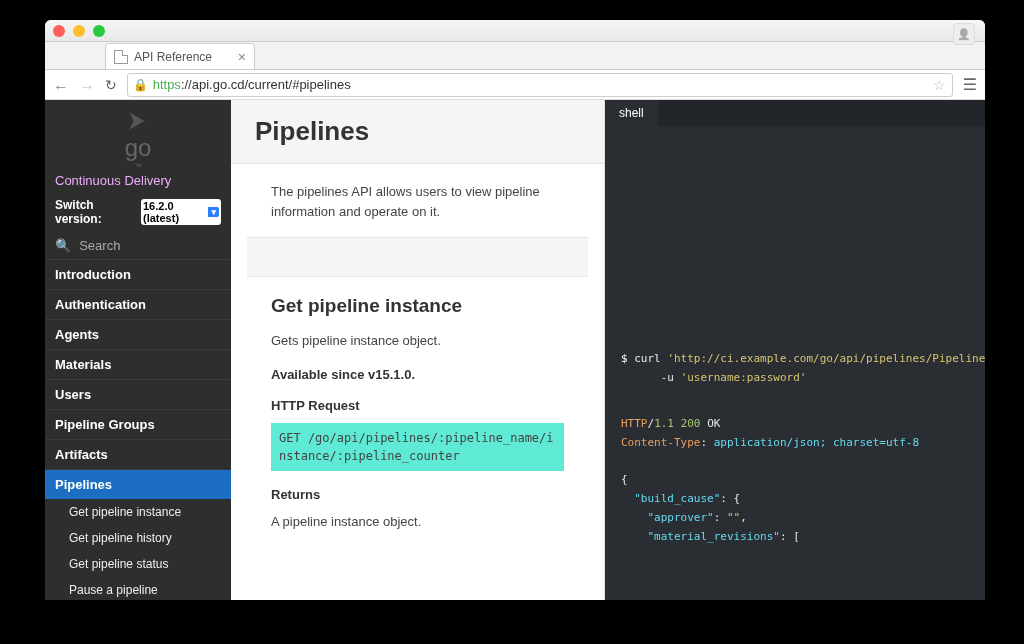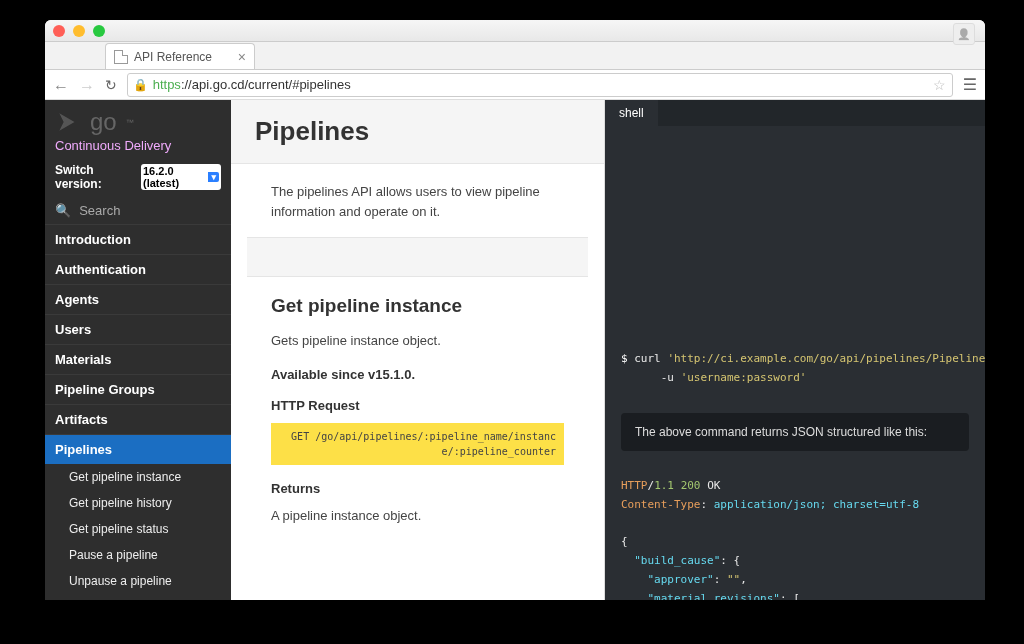--- a/index.html
+++ b/index.html
@@ -31,21 +31,21 @@
     .url { font-size: 13px; }
     .url-proto { color: #4caf50; }
     .url-rest { color: #333; text-align: right; }
     .star { color: #bbb; font-size: 14px; }
     .hamburger { color: #666; font-size: 16px; }
     
     .content { display: flex; height: calc(100% - 80px); }
     
     .sidebar { width: 186px; background: #2e2e2e; color: #ddd; font-size: 13px; overflow-y: auto; flex-shrink: 0; }
     .logo-area { padding: 8px 10px 4px; }
-    .logo { display: flex; align-items: center; gap: 9px; }
+    .logo { display: flex; align-items: center; gap: 0; flex-direction: column; }
     .logo-mark { width: 26px; height: 26px; position: relative; }
     .logo-text { font-size: 24px; color: #666; font-weight: 200; }
     .logo-tm { font-size: 8px; color: #666; vertical-align: top; }
     .tagline { font-size: 13px; color: #f0abfc; margin-top: 2px; }
     
     .version-row { padding: 6px 10px; font-size: 12px; display: flex; align-items: center; gap: 4px; color: #fff; font-weight: bold; }
     .version-select { background: #fff; color: #000; font-size: 11px; border-radius: 3px; padding: 1px 2px; display: flex; align-items: center; }
     .version-caret { background: #2a7fff; color: #fff; padding: 0 3px; margin-left: 2px; border-radius: 0 2px 2px 0; font-size: 9px; }
     
     .search-row { padding: 6px 10px; display: flex; align-items: center; gap: 8px; color: #aaa; font-size: 13px; }
@@ -56,21 +56,21 @@
     .nav-sub { padding: 6px 10px 6px 24px; color: #eee; font-size: 12px; cursor: pointer; }
     
     .docs { flex: 1; background: #fff; overflow-y: auto; border-right: 1px solid #ddd; }
     .docs-header { background: #f5f5f5; padding: 16px 24px; border-bottom: 1px solid #e5e5e5; }
     .docs-title { font-size: 26px; font-weight: bold; color: #333; }
     .docs-body { padding: 18px 40px; font-size: 13px; color: #444; }
     .docs-body p { margin-bottom: 16px; line-height: 1.5; }
     .section-gap { height: 40px; background: #f5f5f5; margin: 0 -24px 18px; border-top: 1px solid #e5e5e5; border-bottom: 1px solid #e5e5e5; }
     h2 { font-size: 19px; font-weight: bold; color: #333; margin-bottom: 14px; }
     h3 { font-size: 13px; font-weight: bold; color: #333; margin-bottom: 10px; margin-top: 16px; }
-    .code-inline { background: #fde047; font-family: Menlo, monospace; font-size: 10px; padding: 6px 8px; display: block; line-height: 1.5; margin-bottom: 12px; word-break: break-all; text-align: right; }
+    .code-inline { background: #5eead4; font-family: Menlo, monospace; font-size: 12px; padding: 6px 8px; display: block; line-height: 1.5; margin-bottom: 12px; word-break: break-all; }
     
     .codepane { width: 380px; background: #2a2e33; color: #ccc; font-family: Menlo, Consolas, monospace; font-size: 11px; overflow-y: auto; flex-shrink: 0; }
     .code-tabs { background: #22262a; display: flex; height: 26px; }
     .code-tab { padding: 6px 14px; color: #fff; font-size: 12px; background: #2a2e33; font-family: -apple-system, sans-serif; }
     .code-block { padding: 14px 16px; line-height: 1.7; white-space: pre; color: #e8e8e8; overflow-x: hidden; }
     .c-white { color: #fff; }
     .c-yellow { color: #d5c571; }
     .c-green { color: #a3c76f; }
     .c-token { color: #e8e8e8; }
     .c-cyan { color: #66d9ef; margin-top: 48px; }
@@ -135,22 +135,22 @@
         </span>
       </div>
       <div class="search-row">
         <span class="search-icon-s">🔍</span>
         <span>Search</span>
       </div>
       <div id="nav-items">
           <div class="nav-item">Introduction</div>
           <div class="nav-item">Authentication</div>
           <div class="nav-item">Agents</div>
+          <div class="nav-item">Materials</div>
           <div class="nav-item">Users</div>
-          <div class="nav-item">Materials</div>
           <div class="nav-item">Pipeline Groups</div>
           <div class="nav-item">Artifacts</div>
           <div class="nav-item active">Pipelines</div>
           <div class="nav-sub">Get pipeline instance</div>
           <div class="nav-sub">Get pipeline history</div>
           <div class="nav-sub">Get pipeline status</div>
           <div class="nav-sub">Pause a pipeline</div>
           <div class="nav-sub">Unpause a pipeline</div>
         </div>
     </div>
@@ -172,21 +172,20 @@
       </div>
     </div>
 
     <div class="codepane">
       <div class="code-tabs">
         <div class="code-tab">shell</div>
       </div>
       <div class="code-spacer"></div>
       <div class="code-block"><span class="c-white">$</span> <span class="c-token">curl</span> <span class="c-yellow">'http://ci.example.com/go/api/pipelines/PipelineName/in</span>
       <span class="c-token">-u</span> <span class="c-yellow">'username:password'</span></div>
-      <div class="note-box">The above command returns JSON structured like this:</div>
       <div class="code-block"><span class="c-orange">HTTP</span><span class="c-token">/</span><span class="c-green">1.1</span> <span class="c-green">200</span> <span class="c-token">OK</span>
 <span class="c-orange">Content-Type</span>:<span class="c-cyan"> application/json; charset=utf-8</span>
 
 <span id="json-body"><span>{</span>
 <span>  <span class="c-cyan">"build_cause"</span>: {</span>
 <span>    <span class="c-cyan">"approver"</span>: <span class="c-yellow">""</span>,</span>
 <span>    <span class="c-cyan">"material_revisions"</span>: [</span>
 
 
 

